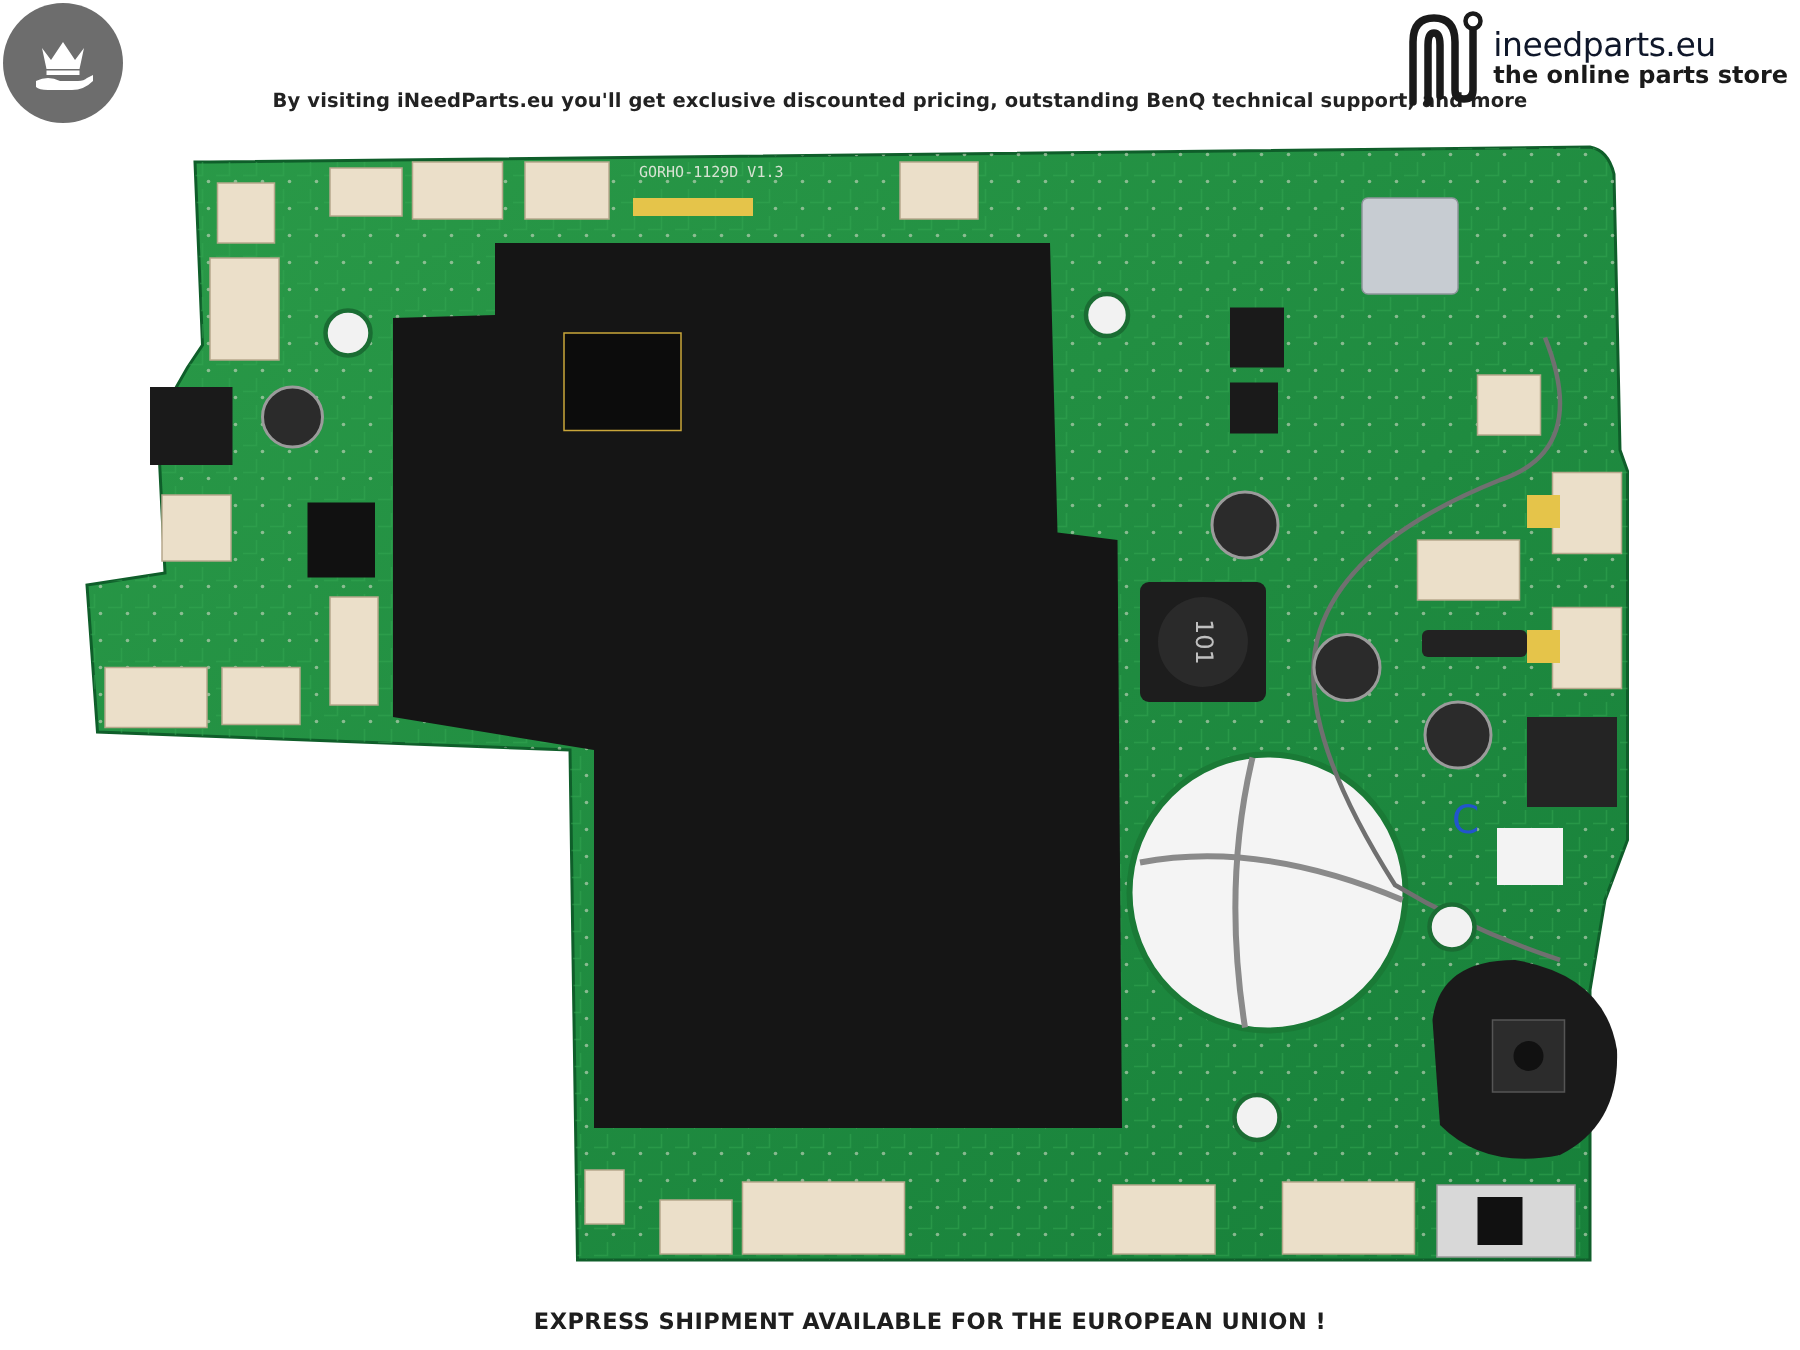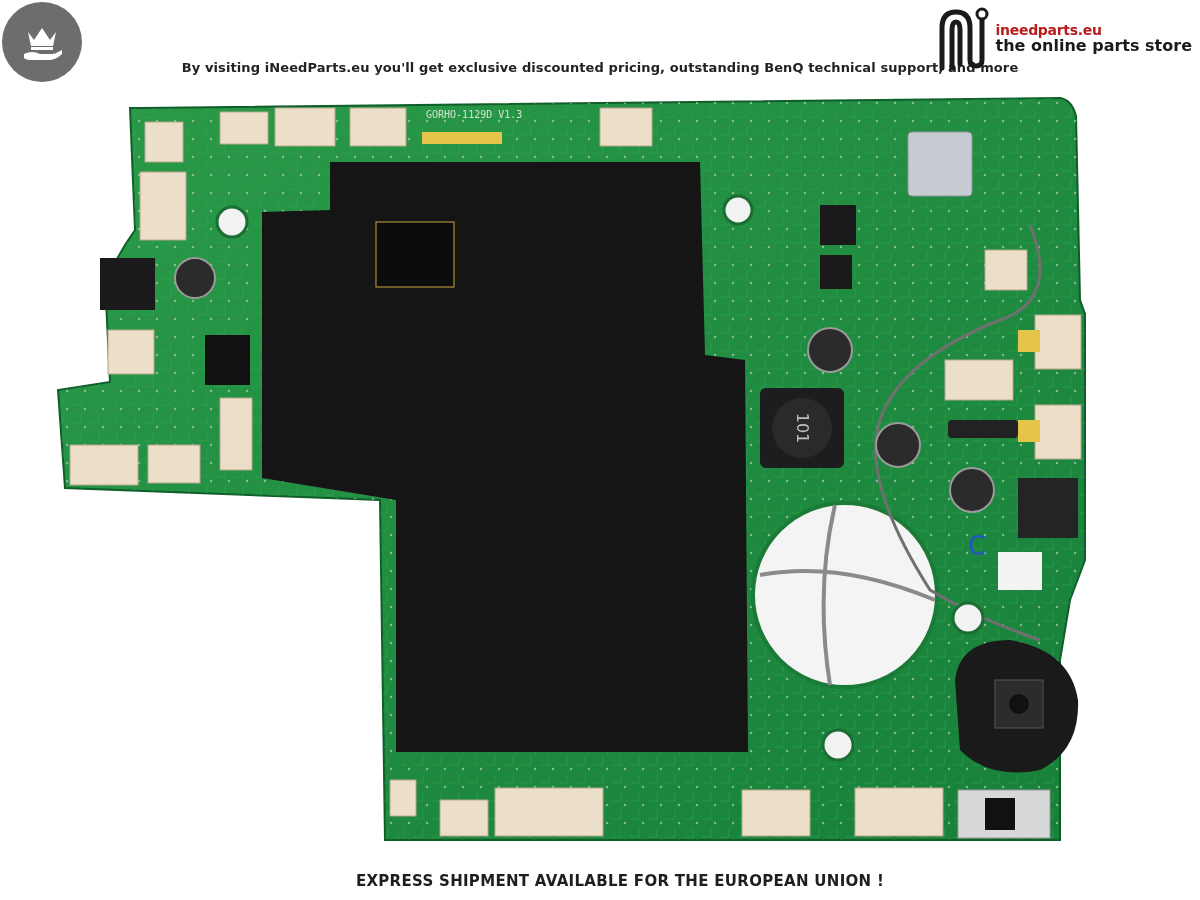--- a/index.html
+++ b/index.html
@@ -12,21 +12,21 @@
     }
     .tagline {
       position: absolute; left: 0; right: 0; top: 60px; text-align: center;
       font-family: "DejaVu Sans", sans-serif; font-weight: bold; font-size: 13px; color: #222;
       letter-spacing: 0.1px;
     }
     .logo {
       position: absolute; right: 8px; top: 4px; display: flex; align-items: center; gap: 4px;
     }
     .logo-text { display: flex; flex-direction: column; line-height: 1.05; }
-    .logo-name { font-family: "DejaVu Sans", sans-serif; font-weight: bold; font-size: 14px; color: #b91c1c; letter-spacing: -0.3px; }
+    .logo-name { font-family: "DejaVu Sans", sans-serif; font-weight: normal; font-size: 22px; color: #0f172a; letter-spacing: -0.3px; }
     .logo-sub { font-family: "DejaVu Sans", sans-serif; font-weight: bold; font-size: 16px; color: #1a1a1a; }
 
     .footer {
       position: absolute; left: 0; right: 0; top: 872px; text-align: center;
       font-family: "DejaVu Sans", sans-serif; font-weight: bold; font-size: 15px; color: #1e1e1e; letter-spacing: 0.3px; margin-left: 40px;
     }
 
     .photo { position: absolute; left: 0; top: 90px; width: 1200px; height: 770px; }
   </style>
 </head>

